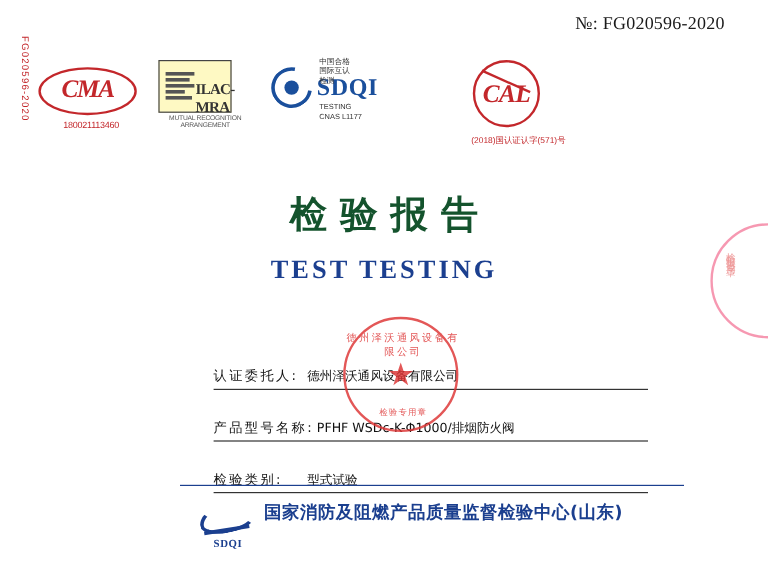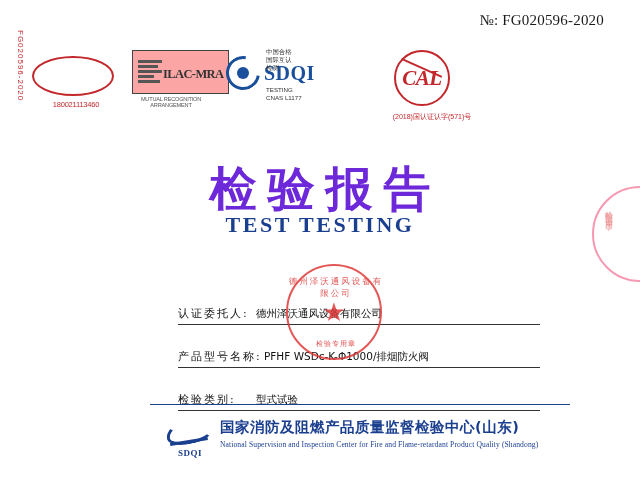--- a/index.html
+++ b/index.html
@@ -103,25 +103,25 @@
     position: absolute;
     left: 104px;
     top: 2px;
     width: 80px;
     height: 62px;
   }
   .ilac .box {
     position: absolute;
     left: 0;
     top: 4px;
-    width: 97px;
+    width: 61px;
     height: 44px;
     border: 1.4px solid #444;
     box-sizing: border-box;
-    background: #fca5a5;
+    background: #fef9c3;
   }
   .ilac .bars {
     position: absolute;
     left: 5px;
     top: 9px;
     width: 26px;
     height: 30px;
   }
   .ilac .bars i {
     display: block;
@@ -270,23 +270,23 @@
     white-space: nowrap;
   }
 
   
   .title-cn {
     position: absolute;
     left: 0;
     top: 158px;
     width: 640px;
     text-align: center;
-    font-size: 47px;
-    font-weight: bold;
-    color: #6d28d9;
+    font-size: 31px;
+    font-weight: bold;
+    color: #14532d;
     letter-spacing: 11px;
     text-indent: 11px;
     font-family: "DejaVu Sans", sans-serif;
   }
   .title-en {
     position: absolute;
     left: 0;
     top: 212px;
     width: 640px;
     text-align: center;
@@ -483,20 +483,21 @@
     <span>№:</span>
     <span>FG020596-2020</span>
   </div>
 
   <div class="vert-code">FG020596-2020</div>
 
   <div class="logos">
 
     <div class="cma">
       <div class="ellipse"></div>
+      <div class="cma-text">CMA</div>
       <div class="cma-num">180021113460</div>
     </div>
 
     <div class="ilac">
       <div class="box">
         <div class="bars">
           <i></i>
             <i></i>
             <i></i>
             <i></i>
@@ -569,16 +570,15 @@
   </div>
 
   <div class="footer-rule"></div>
   <div class="footer">
     <div class="sdqi-logo">
       <div class="swoosh"></div>
       <div class="bar"></div>
       <div class="sdqi-text">SDQI</div>
     </div>
     <div class="footer-cn">国家消防及阻燃产品质量监督检验中心(山东)</div>
-    <div class="footer-en">National Supervision and Inspection Center for Fire and Flame-retardant Product Quality (Shandong)</div>
   </div>
 
 </div>
 
 </body></html>

